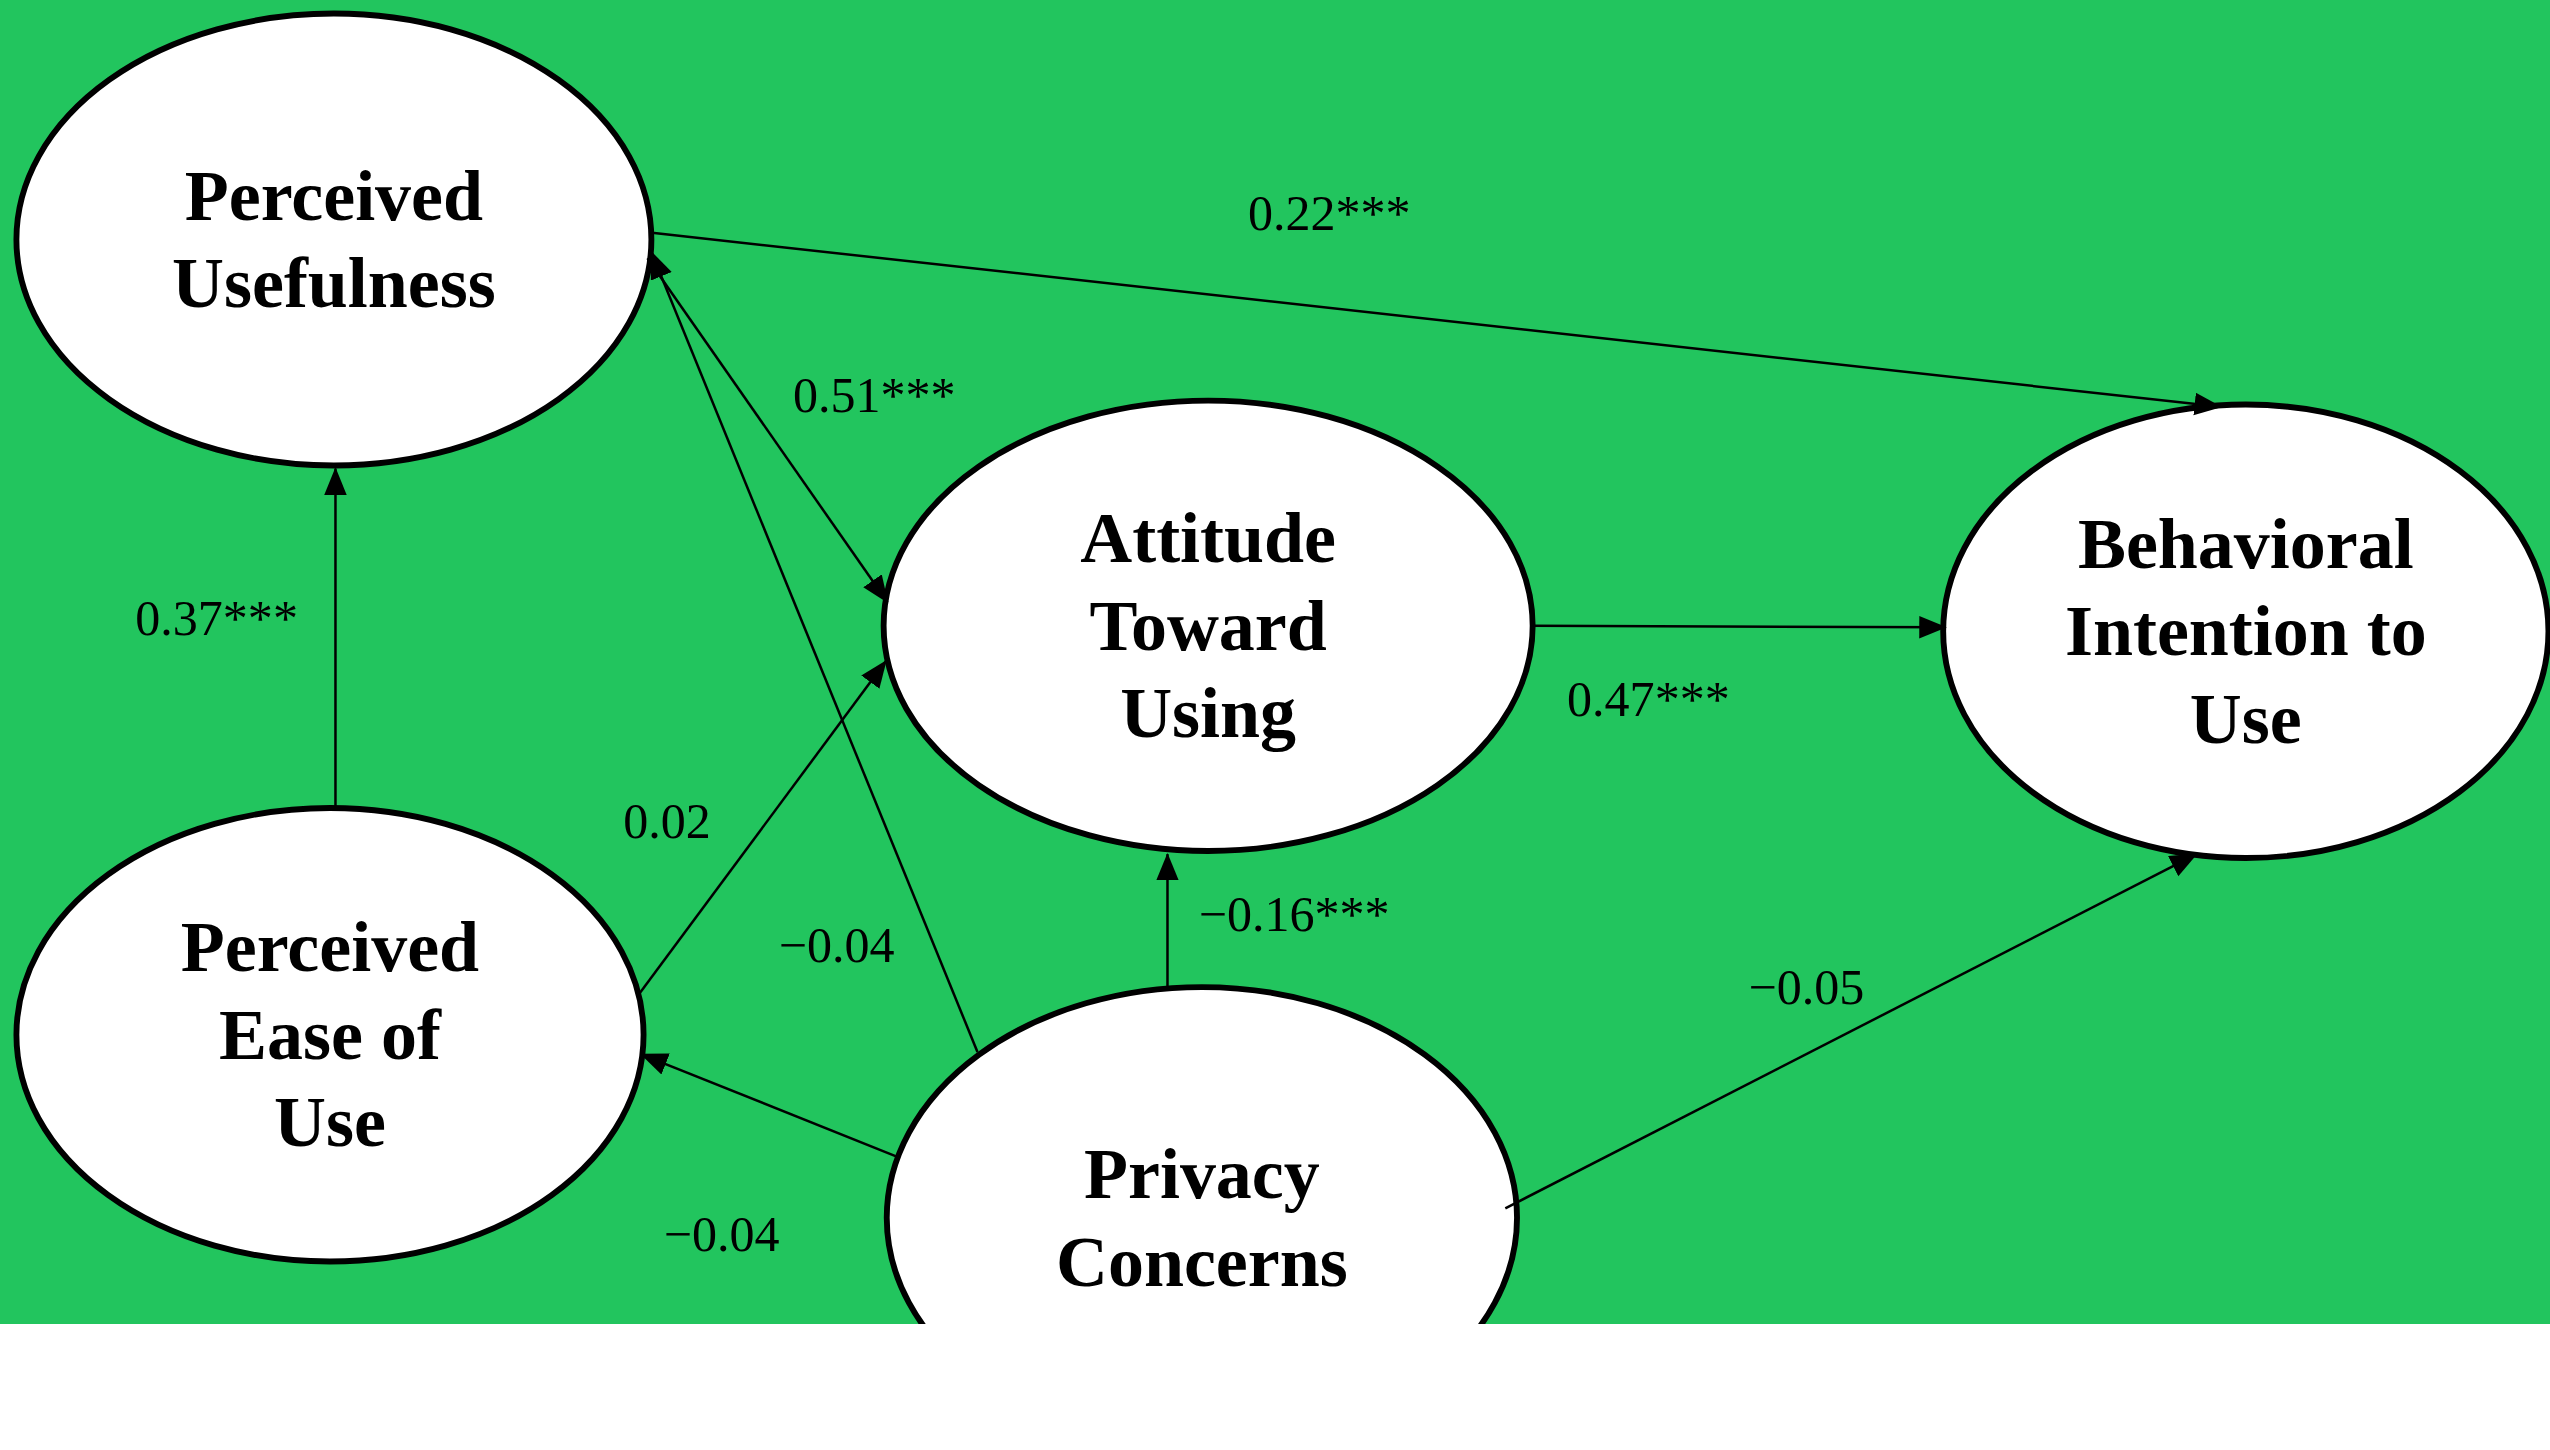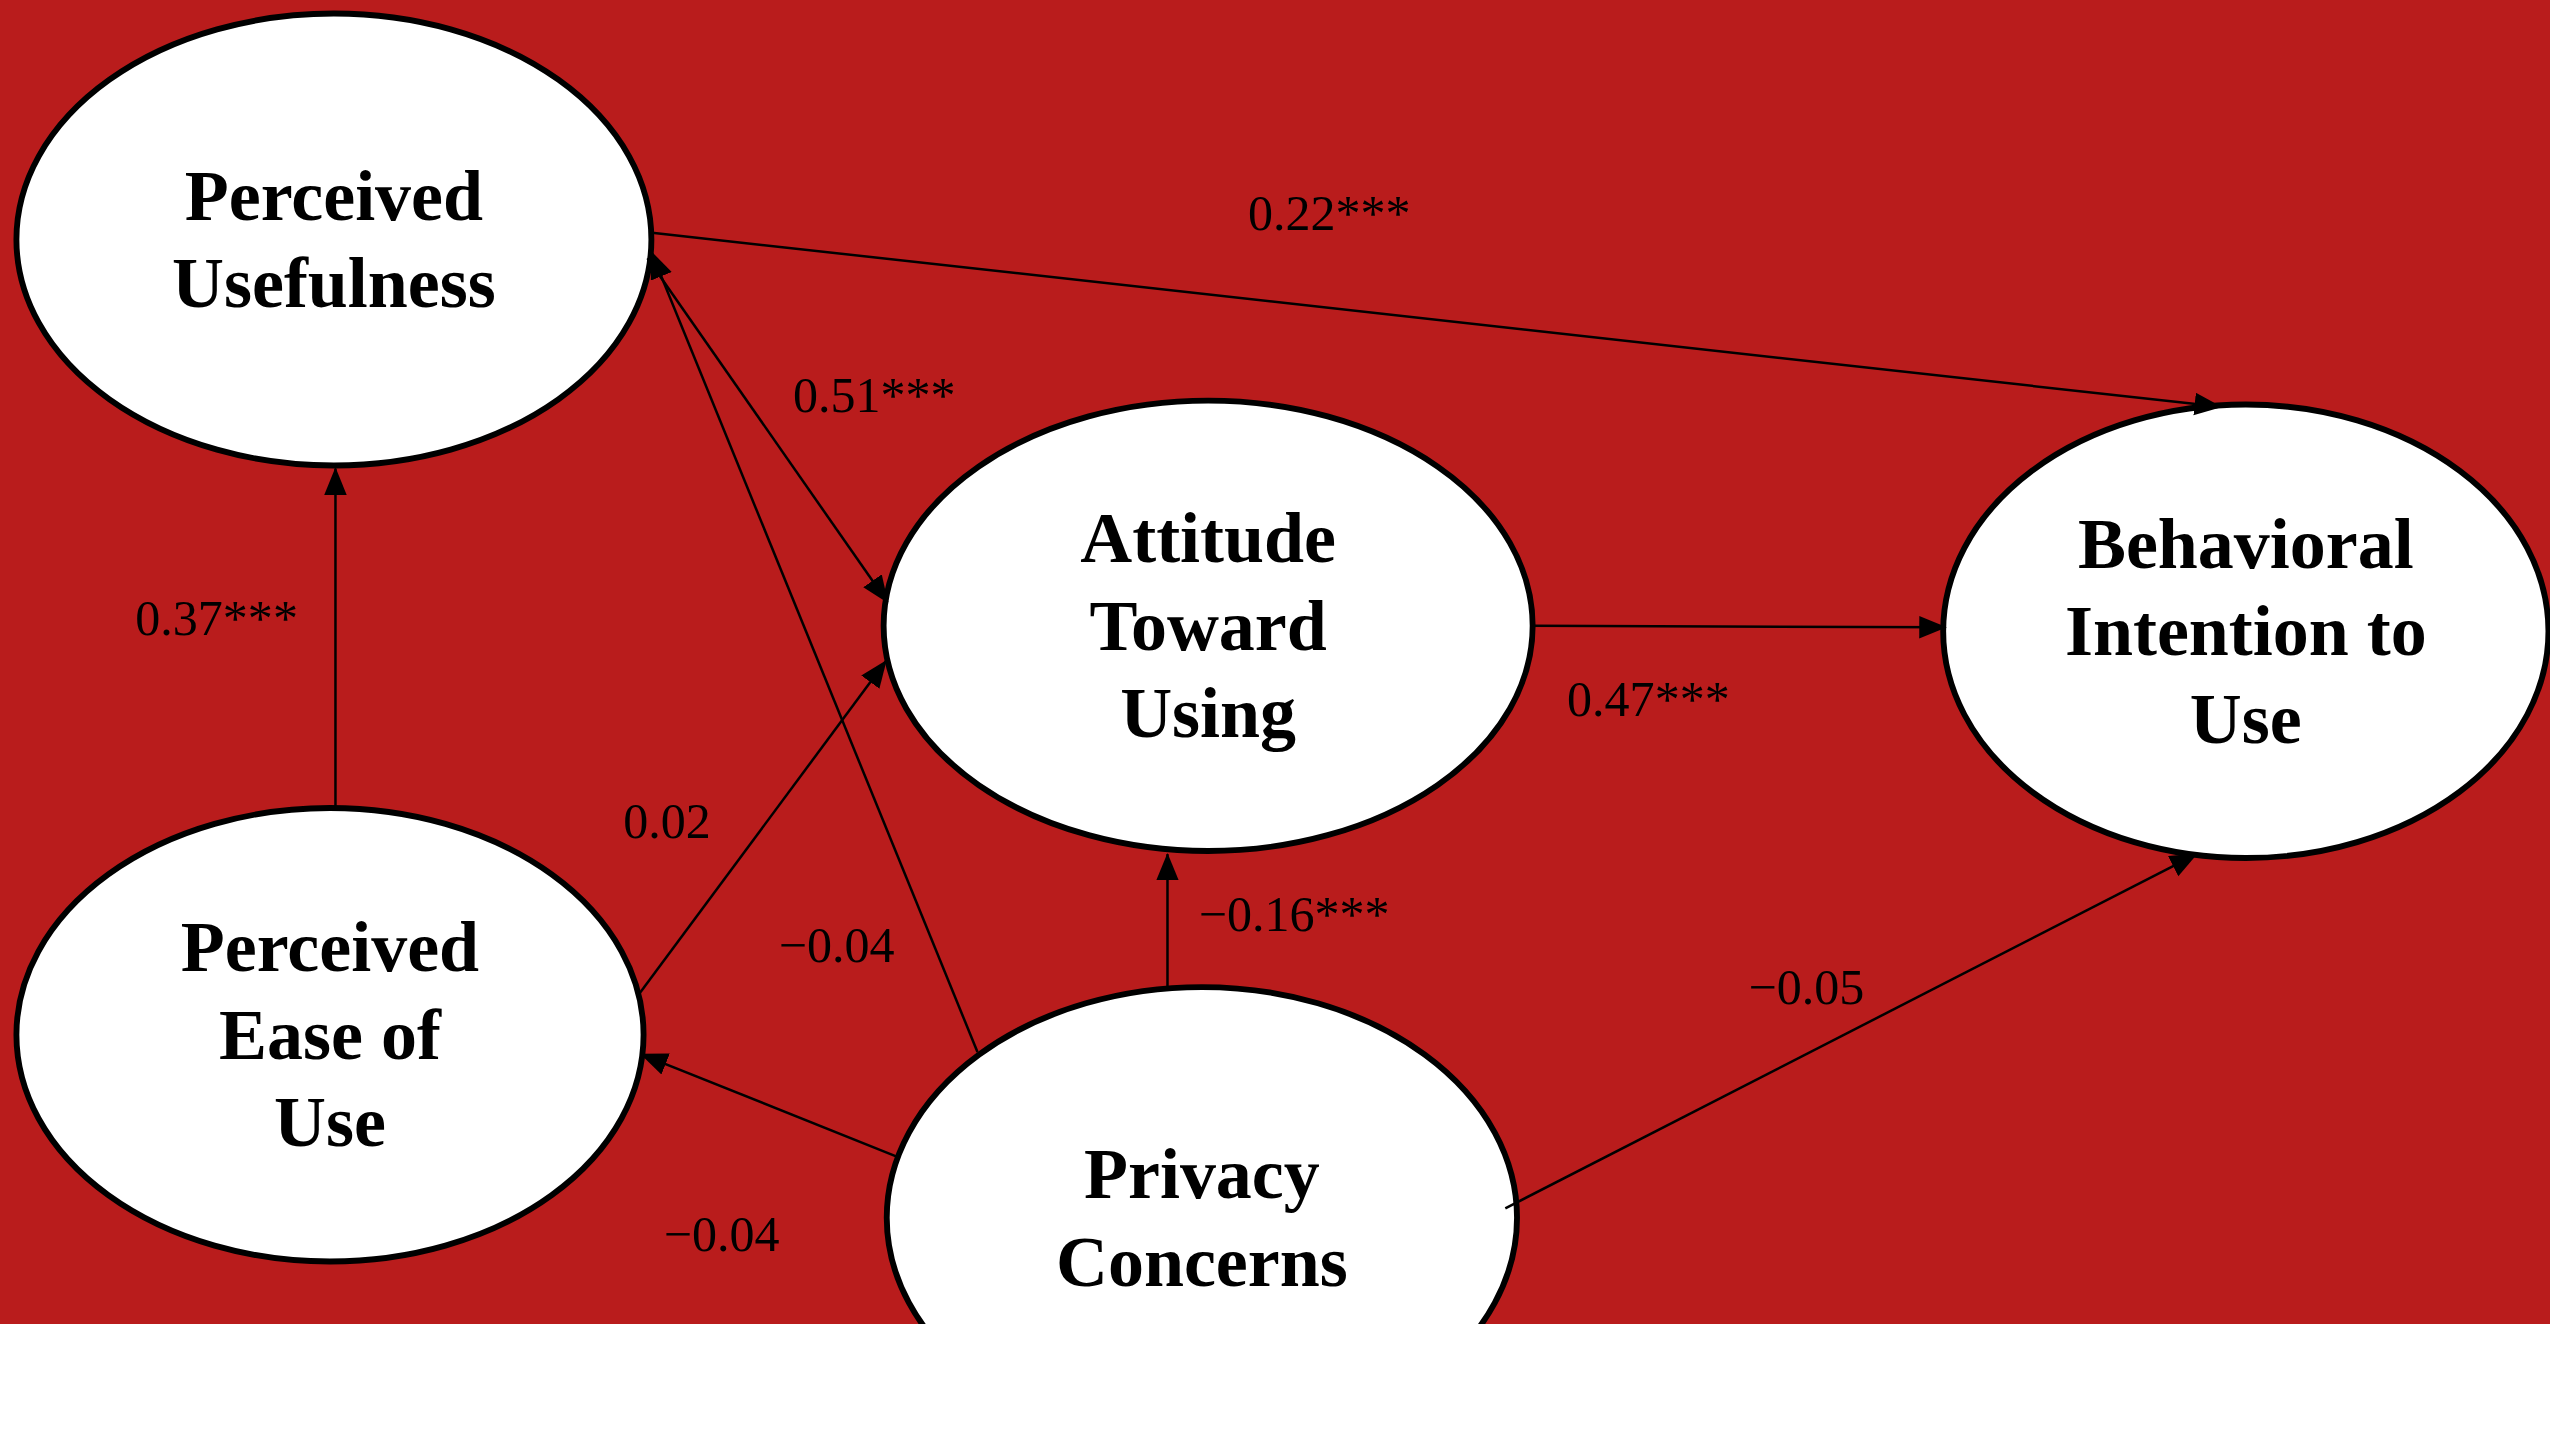--- a/index.html
+++ b/index.html
@@ -4,21 +4,21 @@
 <style>
   html, body {
     margin: 0;
     padding: 0;
     background: #ffffff;
   }
   .stage {
     position: relative;
     width: 2550px;
     height: 1324px;
-    background: #b91c1c;
+    background: #22c55e;
     overflow: hidden;
   }
   svg { display: block; }
   .node-ellipse {
     fill: #ffffff;
     stroke: #000000;
     stroke-width: 7.5;
   }
   .node-label {
     font-family: "Liberation Serif", "DejaVu Serif", serif;

